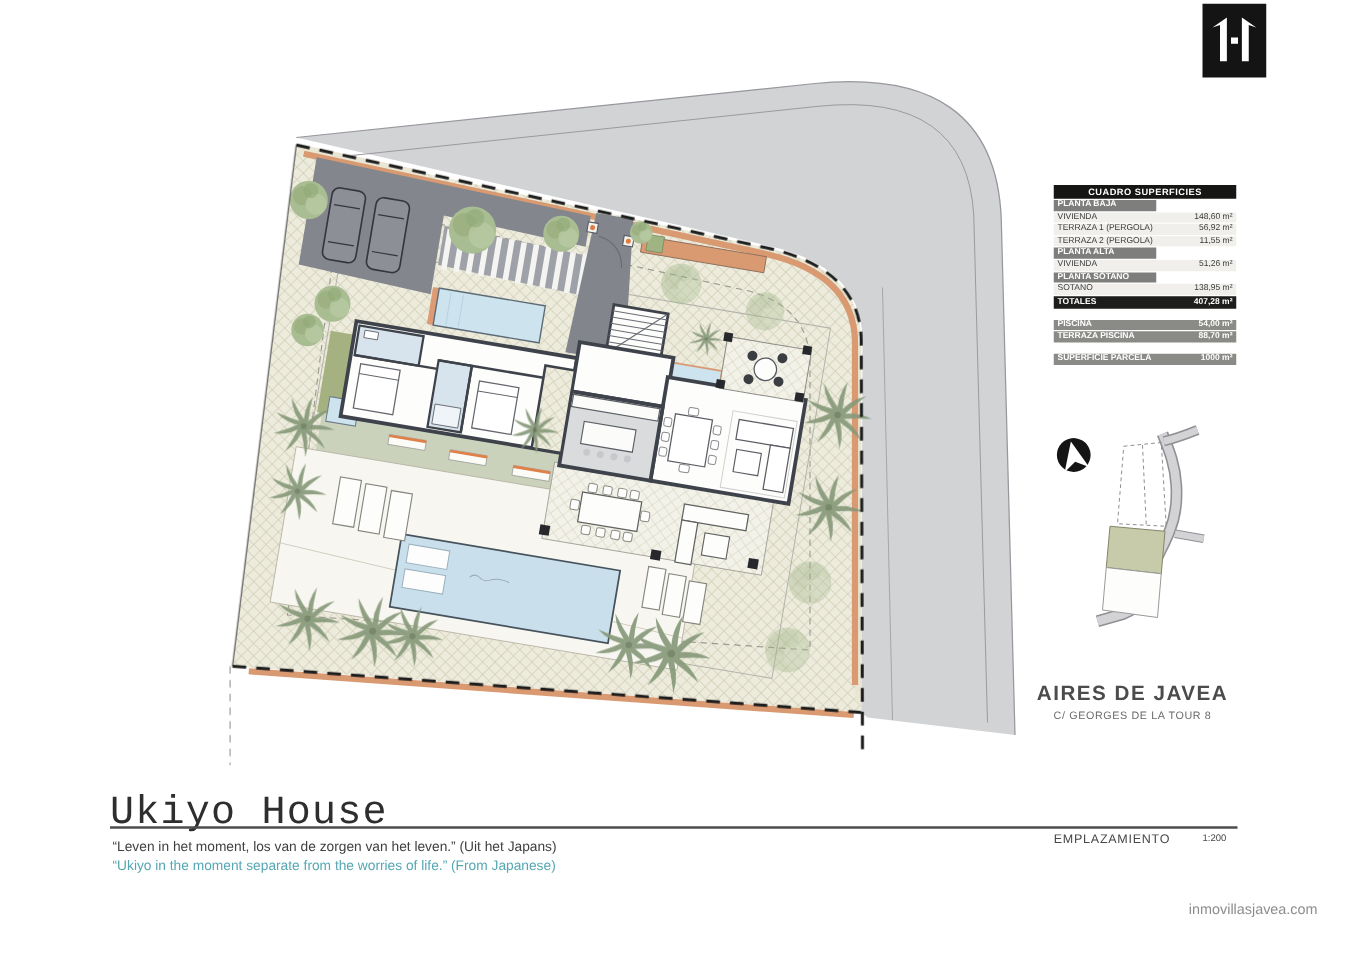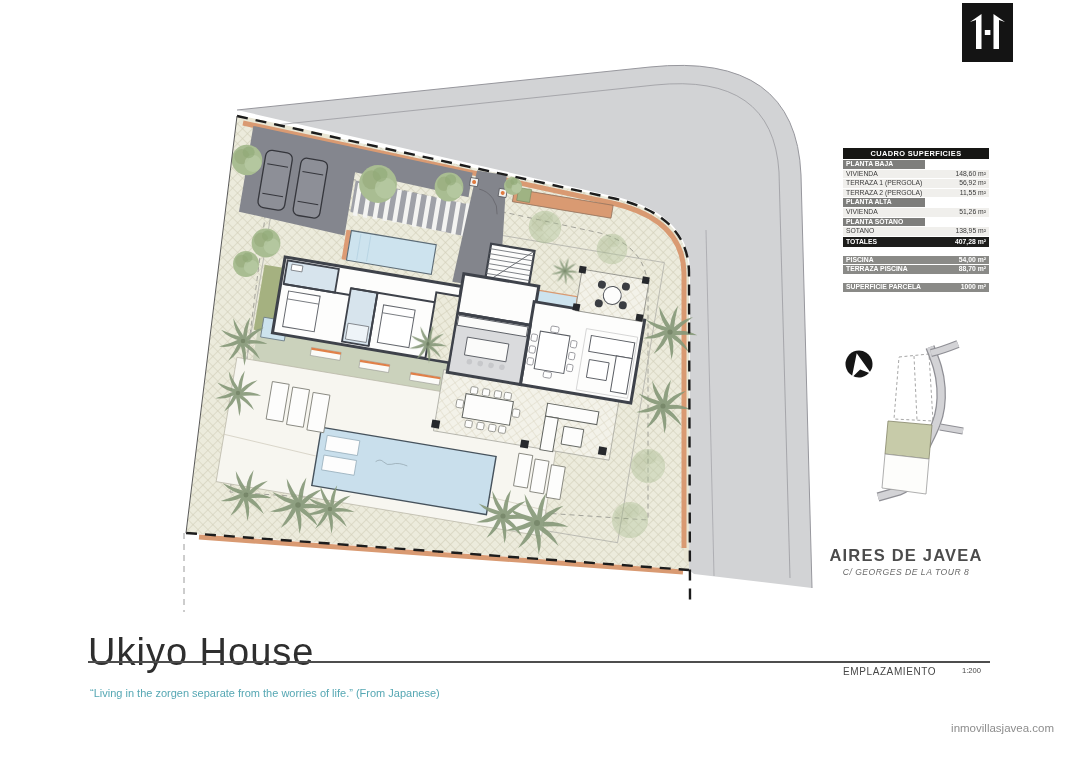--- a/index.html
+++ b/index.html
@@ -17,24 +17,24 @@
   .t-row.section{background:#7e7e7c;color:#fff;font-weight:bold;width:54%;padding-right:0;}
   .t-row.row{background:#f0efec;color:#3a3a3a;}
   .t-row.total{background:#1d1d1b;color:#fff;font-weight:bold;height:10px;line-height:10px;}
   .t-row.gray{background:#8a8a87;color:#fff;font-weight:bold;}
   .t-gap{height:8px;}
   .t-value{font-weight:normal;}
   .t-row.total .t-value,.t-row.gray .t-value{font-weight:bold;}
   
   .loc{position:absolute;left:825px;top:546px;width:162px;text-align:center;color:#4c4c4c;}
   .loc-name{font-size:16.5px;letter-spacing:1.2px;font-weight:bold;}
-  .loc-addr{font-size:8.6px;letter-spacing:.5px;color:#6a6a6a;margin-top:2px;font-style:italic;}
+  .loc-addr{font-size:8.6px;letter-spacing:.5px;color:#6a6a6a;margin-top:2px;}
   
-  .title{position:absolute;left:88px;top:631px;font-family:Liberation Sans, sans-serif;
-         font-size:38px;color:#2e2e2e;letter-spacing:1px;}
+  .title{position:absolute;left:88px;top:631px;font-family:Liberation Mono, monospace;
+         font-size:32px;color:#2e2e2e;letter-spacing:1px;}
   .rule{position:absolute;left:88px;top:661px;width:902px;height:2px;background:#4d4d4d;}
   .quote-nl{position:absolute;left:90px;top:672px;font-size:11px;color:#3f3f3f;}
   .quote-en{position:absolute;left:90px;top:687px;font-size:11px;color:#55a7b3;}
   .plan-label{position:absolute;left:843px;top:666px;font-size:10px;color:#474747;letter-spacing:.6px;}
   .scale{position:absolute;left:962px;top:666px;width:28px;text-align:left;font-size:7.6px;color:#474747;}
   .site{position:absolute;right:30px;top:722px;font-size:11.5px;color:#8d8d8d;}
 </style>
 </head>
 <body>
 
@@ -350,18 +350,19 @@
       </div>
   </div>
 
   <div class="loc">
     <div class="loc-name">AIRES DE JAVEA</div>
     <div class="loc-addr">C/ GEORGES DE LA TOUR 8</div>
   </div>
 
   <div class="title">Ukiyo House</div>
   <div class="rule"></div>
-  <div class="quote-en">“Living in the zorgen separate from the worries of life.” (From Japanese)</div>
+  <div class="quote-nl">“Leven in het moment, los van de zorgen van het leven.” (Uit het Japans)</div>
+  <div class="quote-en">“Ukiyo in the moment separate from the worries of life.” (From Japanese)</div>
   <div class="plan-label">EMPLAZAMIENTO</div>
   <div class="scale">1:200</div>
   <div class="site">inmovillasjavea.com</div>
 
 </div>
 
 </body></html>

